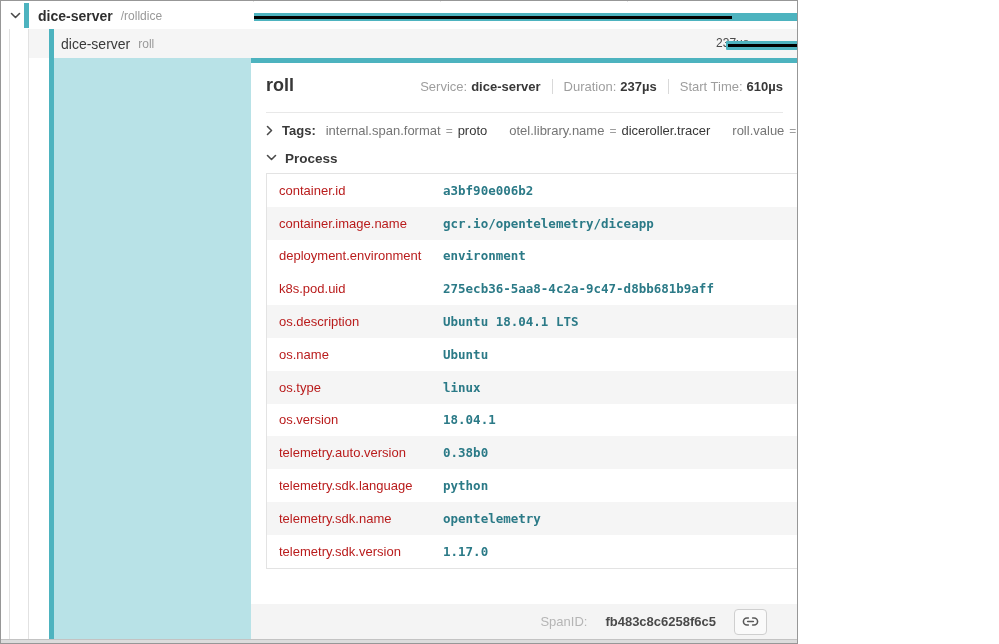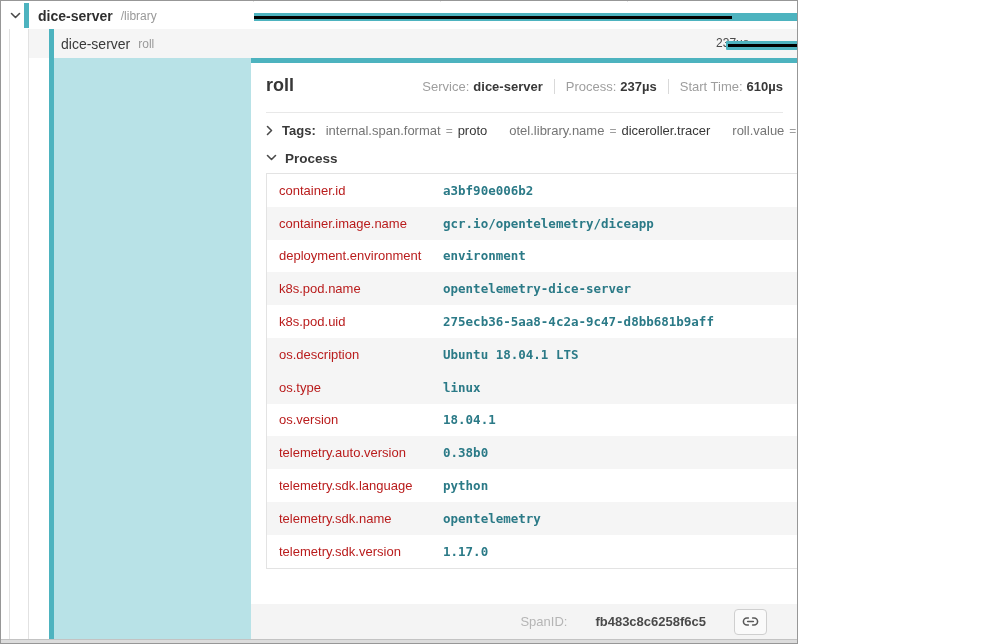--- a/index.html
+++ b/index.html
@@ -65,21 +65,21 @@
   .process-label{ font-weight:700; font-size:13.5px; color:#383838; margin-left:8px; cursor:pointer; }
 
   .kv-table{ margin-top:6px; width:720px; border:1px solid #e3e3e3; }
   .kv-row{ display:flex; align-items:center; height:32.8px; background:#fff; }
   .kv-row.alt{ background:#f5f5f5; }
   .kv-key{ width:176px; padding-left:12px; font-size:13px; color:#b91c1c; flex:none; }
   .kv-val{ font-family:"DejaVu Sans Mono", monospace; font-size:12.5px; font-weight:600;
            color:#2b7a87; }
 
   .panel-footer{ position:absolute; left:0; right:0; bottom:0; height:35px; background:#f4f4f4;
-                 display:flex; align-items:center; justify-content:flex-end; padding-right:30px; gap:28px; }
+                 display:flex; align-items:center; justify-content:flex-end; padding-right:30px; gap:18px; }
   .spanid-lbl{ color:#b5b5b5; font-size:13px; }
   .spanid-val{ color:#4a4a4a; font-size:13px; font-weight:600; }
   .link-btn{ width:33px; height:26px; border:1px solid #cfcfcf; border-radius:4px; background:#fafafa;
              display:flex; align-items:center; justify-content:center; cursor:pointer; }
 
   .bottom-strip{ position:absolute; left:0; top:638px; right:0; height:5px;
                  background:#dcdcdc; border-top:1px solid #c3c3c3; }
 
   .chev{ display:inline-flex; align-items:center; justify-content:center; }
 </style>
@@ -95,21 +95,21 @@
 
   <div class="row1">
     <button class="chevron-btn">
       <svg width="11" height="8" viewBox="0 0 11 8">
           <polyline points="1.5,1.5 5.5,5.5 9.5,1.5" fill="none" stroke="#4a4a4a" stroke-width="1.6" stroke-linecap="round" stroke-linejoin="round"></polyline>
         </svg>
     </button>
     <div class="accent1"></div>
     <div class="name-group">
       <span class="svc">dice-server</span>
-      <span class="op">/library</span>
+      <span class="op">/rolldice</span>
     </div>
     <div class="bar1">
       <div class="stripe s-left"></div>
       <div class="stripe s-right"></div>
     </div>
   </div>
 
   <div class="row2-bg">
     <div class="row2-name">
       <span class="svc">dice-server</span>
@@ -127,21 +127,21 @@
   <div class="select-fill"></div>
 
   <div class="panel">
     <div class="panel-inner">
       <div class="panel-header">
         <div class="panel-title">roll</div>
         <div class="meta">
           <span class="lbl">Service:</span>
           <span class="val">dice-server</span>
           <span class="meta-sep"></span>
-          <span class="lbl">Process:</span>
+          <span class="lbl">Duration:</span>
           <span class="val">237µs</span>
           <span class="meta-sep"></span>
           <span class="lbl">Start Time:</span>
           <span class="val">610µs</span>
         </div>
       </div>
 
       <div class="hdr-divider"></div>
 
       <div class="tags-row">
@@ -192,31 +192,31 @@
           <span class="kv-val">a3bf90e006b2</span>
         </div>
         <div class="kv-row alt">
           <span class="kv-key">container.image.name</span>
           <span class="kv-val">gcr.io/opentelemetry/diceapp</span>
         </div>
         <div class="kv-row">
           <span class="kv-key">deployment.environment</span>
           <span class="kv-val">environment</span>
         </div>
-        <div class="kv-row alt">
-          <span class="kv-key">k8s.pod.name</span>
-          <span class="kv-val">opentelemetry-dice-server</span>
-        </div>
         <div class="kv-row">
           <span class="kv-key">k8s.pod.uid</span>
           <span class="kv-val">275ecb36-5aa8-4c2a-9c47-d8bb681b9aff</span>
         </div>
         <div class="kv-row alt">
           <span class="kv-key">os.description</span>
           <span class="kv-val">Ubuntu 18.04.1 LTS</span>
+        </div>
+        <div class="kv-row">
+          <span class="kv-key">os.name</span>
+          <span class="kv-val">Ubuntu</span>
         </div>
         <div class="kv-row alt">
           <span class="kv-key">os.type</span>
           <span class="kv-val">linux</span>
         </div>
         <div class="kv-row">
           <span class="kv-key">os.version</span>
           <span class="kv-val">18.04.1</span>
         </div>
         <div class="kv-row alt">

